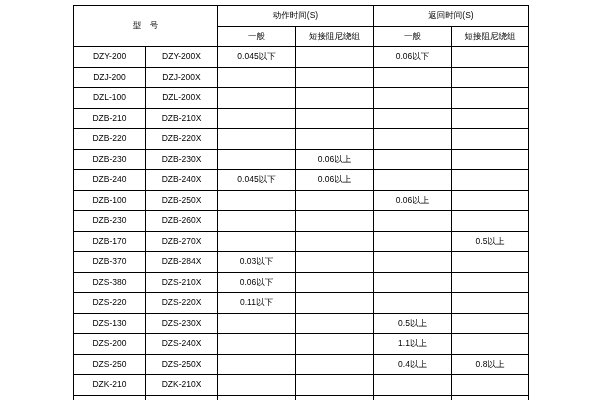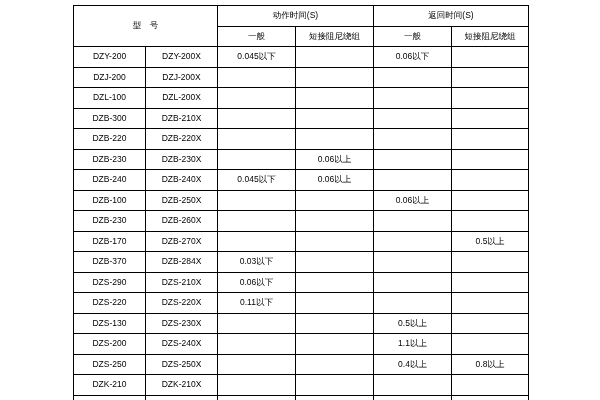--- a/index.html
+++ b/index.html
@@ -85,21 +85,21 @@
         </tr>
         <tr>
           <td>DZL-100</td>
           <td>DZL-200X</td>
           <td></td>
           <td></td>
           <td></td>
           <td></td>
         </tr>
         <tr>
-          <td>DZB-300</td>
+          <td>DZB-210</td>
           <td>DZB-210X</td>
           <td></td>
           <td></td>
           <td></td>
           <td></td>
         </tr>
         <tr>
           <td>DZB-220</td>
           <td>DZB-220X</td>
           <td></td>
@@ -149,21 +149,21 @@
         </tr>
         <tr>
           <td>DZB-370</td>
           <td>DZB-284X</td>
           <td>0.03以下</td>
           <td></td>
           <td></td>
           <td></td>
         </tr>
         <tr>
-          <td>DZS-290</td>
+          <td>DZS-380</td>
           <td>DZS-210X</td>
           <td>0.06以下</td>
           <td></td>
           <td></td>
           <td></td>
         </tr>
         <tr>
           <td>DZS-220</td>
           <td>DZS-220X</td>
           <td>0.11以下</td>

